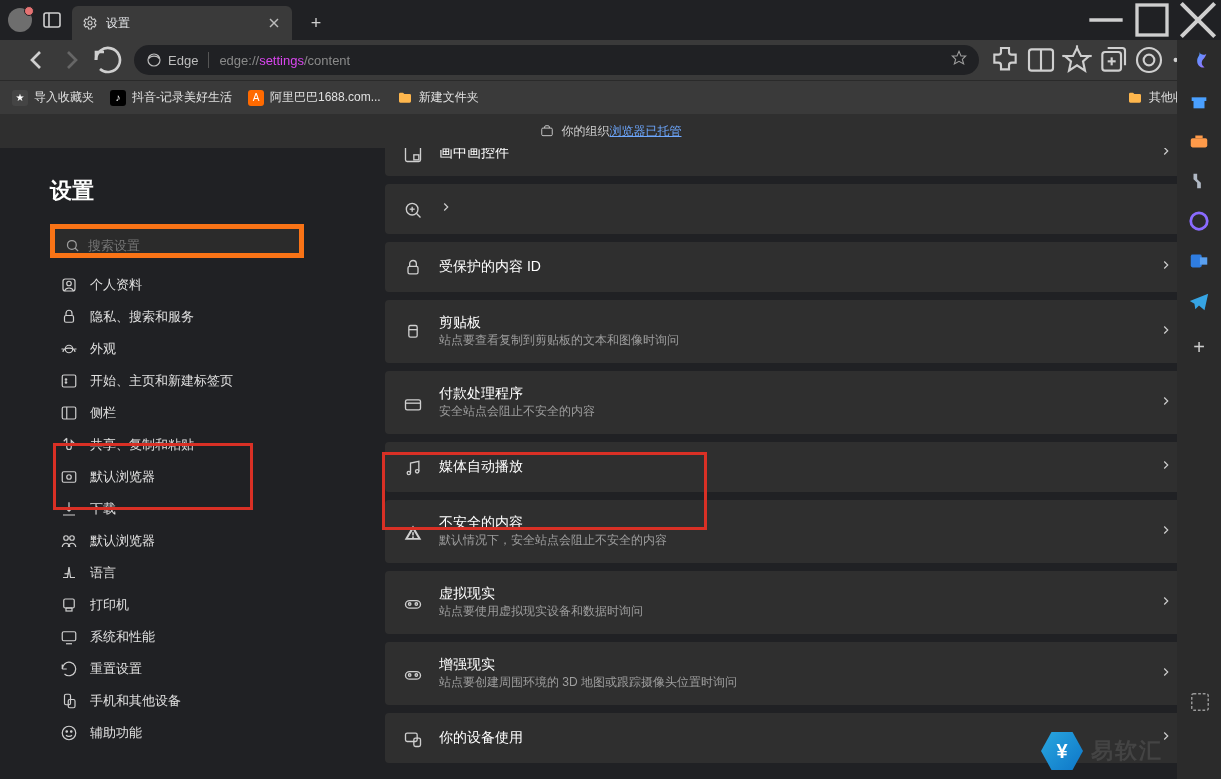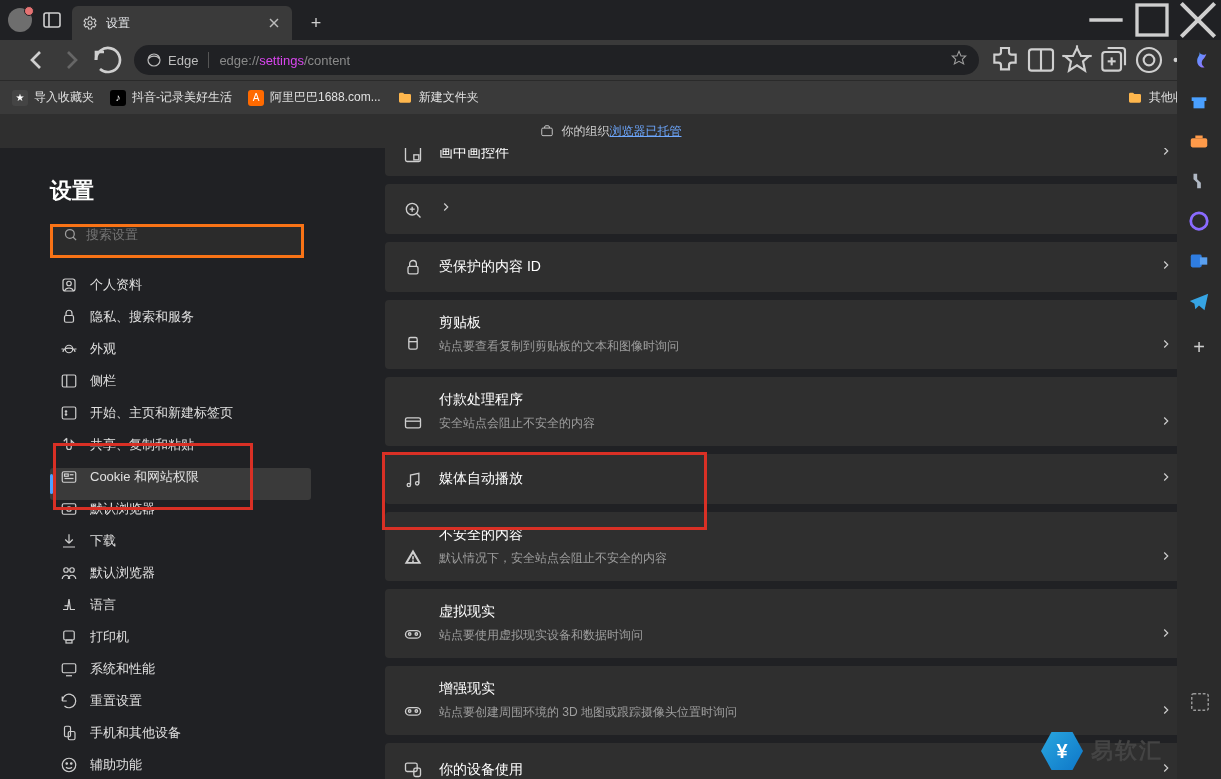--- a/index.html
+++ b/index.html
@@ -31,34 +31,34 @@
 .ico.star{background:#444;color:#fff}
 .ico.dy{background:#000;color:#fff;font-weight:bold}
 .ico.ali{background:#ff6a00;color:#fff}
 .ico.folder{color:#ffb74d}
 .bk.right{margin-left:auto}
 .banner{height:34px;background:#2f2f2f;display:flex;align-items:center;justify-content:center;gap:8px;font-size:12px;color:#cfcfcf}
 .banner a{color:#6ea8ff;text-decoration:underline}
 .main{display:flex;height:calc(779px - 40px - 40px - 34px - 34px);background:#202124}
 .sidebar{width:335px;padding:28px 24px 0 50px;overflow:hidden}
 .sidebar h1{font-size:22px;font-weight:600;margin-bottom:18px;color:#fff}
-.search{display:flex;align-items:flex-start;height:34px;border:3px solid #f97316;background:#2b2b2b;padding:0 10px;gap:8px;margin-bottom:18px;width:254px}
+.search{display:flex;align-items:flex-end;height:34px;border:5px solid #f97316;background:#2b2b2b;padding:0 10px;gap:8px;margin-bottom:18px;width:254px}
 .search input{background:transparent;border:none;color:#cfcfcf;font-size:13px;outline:none;flex:1}
 .nav{display:flex;flex-direction:column}
 .nav-item{display:flex;align-items:flex-start;gap:12px;height:32px;padding:0 10px;color:#e0e0e0;font-size:13px;cursor:pointer;border-radius:3px;position:relative}
 .nav-item .ni{width:18px;height:18px;display:flex;align-items:center;justify-content:center;color:#cfcfcf}
 .nav-item.active{background:#3a3a3a}
 .nav-item.active::before{content:"";position:absolute;left:0;top:6px;bottom:6px;width:3px;background:#4ea1ff;border-radius:2px}
 .content{flex:1;overflow:hidden;padding:0 30px 0 50px;position:relative}
 .card{background:#2f2f2f;border-radius:4px;margin-bottom:8px;padding:14px 18px;display:flex;align-items:center;gap:16px;cursor:pointer}
-.card.tall{align-items:flex-end}
+.card.tall{align-items:center}
 .card .ci{width:20px;height:20px;color:#cfcfcf;flex-shrink:0;margin-top:2px}
 .card .ct{flex:1}
 .card .title{font-size:14px;color:#fff;font-weight:500}
-.card .desc{font-size:12px;color:#9e9e9e;margin-top:6px}
+.card .desc{font-size:12px;color:#9e9e9e;}
 .card .chev{color:#cfcfcf}
 .card.cut{margin-top:-12px;border-top-left-radius:0;border-top-right-radius:0;padding-top:6px;padding-bottom:12px}
 .redbox{position:absolute;border:3px solid #d93025;pointer-events:none;z-index:50}
 .rb1{left:53px;top:443px;width:200px;height:67px}
 .rb2{left:382px;top:452px;width:325px;height:78px}
 .rail{position:absolute;right:0;top:40px;bottom:0;width:44px;background:#2b2b2b;display:flex;flex-direction:column;align-items:center;padding-top:10px;gap:18px}
 .rail .ri{width:22px;height:22px;display:flex;align-items:center;justify-content:center}
 .rail .plus{margin-top:6px;color:#cfcfcf;font-size:20px}
 .logo{position:absolute;right:0;bottom:0;width:180px;height:56px;display:flex;align-items:center;gap:8px;z-index:60}
 .logo .hex{width:42px;height:42px;background:linear-gradient(135deg,#2aa8e0,#0d75c7);clip-path:polygon(25% 5%,75% 5%,100% 50%,75% 95%,25% 95%,0 50%);display:flex;align-items:center;justify-content:center;color:#fff;font-weight:bold;font-size:20px}
@@ -260,53 +260,42 @@
               <path d="M4 16c0-7 16-7 16 0"></path>
               <path d="M2 12h3M19 12h3"></path>
             </svg>
           </span>
           <span>外观</span>
         </div>
         <div class="nav-item">
           <span class="ni">
             <svg viewBox="0 0 24 24" fill="none" stroke="currentColor" stroke-width="1.6">
               <rect x="3" y="4" width="18" height="16" rx="2"></rect>
-              <line x1="9" y1="4" x2="9" y2="20"></line>
-            </svg>
-          </span>
-          <span>侧栏</span>
-        </div>
-        <div class="nav-item">
-          <span class="ni">
-            <svg viewBox="0 0 24 24" fill="none" stroke="currentColor" stroke-width="1.6">
-              <rect x="3" y="4" width="18" height="16" rx="2"></rect>
               <circle cx="8" cy="10" r="1"></circle>
               <circle cx="8" cy="14" r="1"></circle>
             </svg>
           </span>
           <span>开始、主页和新建标签页</span>
         </div>
         <div class="nav-item">
           <span class="ni">
             <svg viewBox="0 0 24 24" fill="none" stroke="currentColor" stroke-width="1.6">
+              <rect x="3" y="4" width="18" height="16" rx="2"></rect>
+              <line x1="9" y1="4" x2="9" y2="20"></line>
+            </svg>
+          </span>
+          <span>侧栏</span>
+        </div>
+        <div class="nav-item">
+          <span class="ni">
+            <svg viewBox="0 0 24 24" fill="none" stroke="currentColor" stroke-width="1.6">
               <path d="M9 3v12a3 3 0 0 0 6 0V6l4 4M9 3l-4 4"></path>
             </svg>
           </span>
           <span>共享、复制和粘贴</span>
-        </div>
-        <div class="nav-item active">
-          <span class="ni">
-            <svg viewBox="0 0 24 24" fill="none" stroke="currentColor" stroke-width="1.6">
-              <rect x="3" y="5" width="18" height="14" rx="2"></rect>
-              <rect x="6" y="8" width="5" height="3"></rect>
-              <line x1="13" y1="9" x2="18" y2="9"></line>
-              <line x1="6" y1="14" x2="18" y2="14"></line>
-            </svg>
-          </span>
-          <span>Cookie 和网站权限</span>
         </div>
         <div class="nav-item">
           <span class="ni">
             <svg viewBox="0 0 24 24" fill="none" stroke="currentColor" stroke-width="1.6">
               <rect x="3" y="5" width="18" height="14" rx="2"></rect>
               <circle cx="12" cy="12" r="3"></circle>
             </svg>
           </span>
           <span>默认浏览器</span>
         </div>

